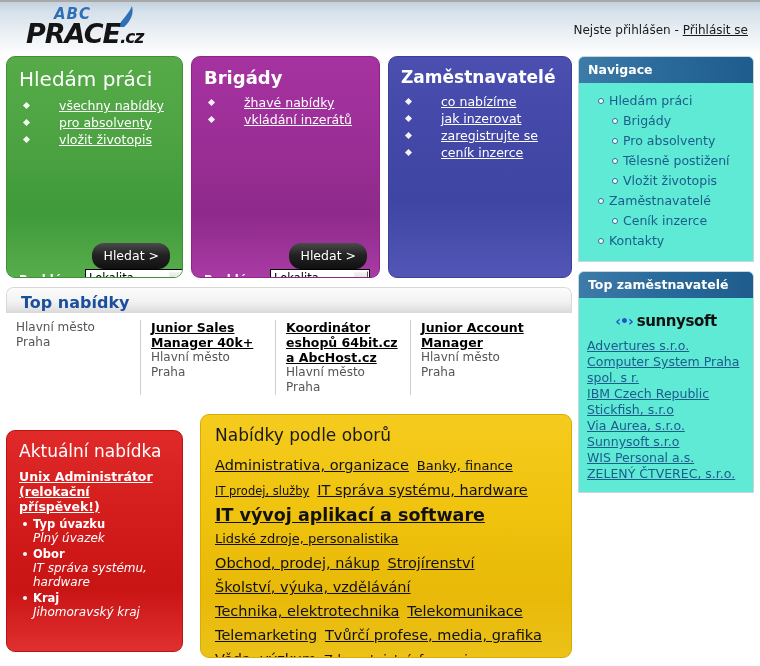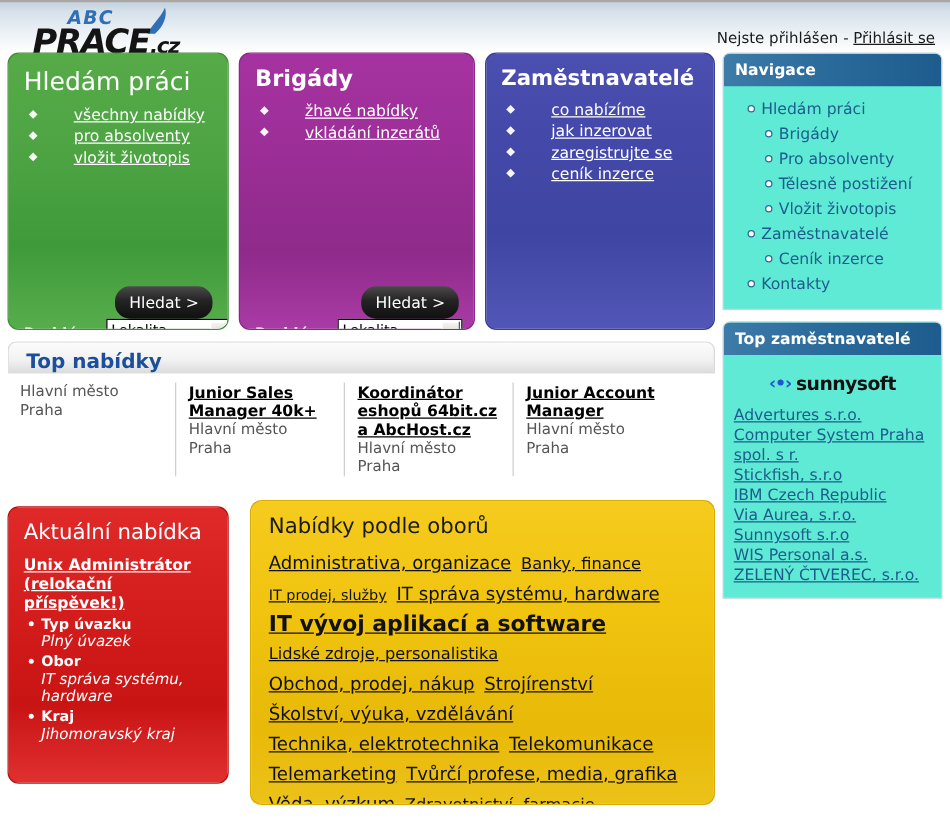--- a/index.html
+++ b/index.html
@@ -13,21 +13,21 @@
     font-family: "DejaVu Sans", "Liberation Sans", sans-serif;
     font-size: 12px;
     color: #222;
     overflow: hidden;
     position: relative;
   }
 
   
   .header {
     position: relative;
-    height: 42px;
+    height: 56px;
     background: linear-gradient(to bottom, #c3d2de 0%, #d6e1ea 18%, #e9eff4 55%, #ffffff 100%);
     border-top: 2px solid #a8a8a8;
     box-sizing: border-box;
   }
   .logo {
     position: absolute;
     left: 12px;
     top: 2px;
     width: 190px;
     height: 46px;
@@ -289,21 +289,21 @@
   }
 
   
   .bottom-row {
     position: relative;
     margin-top: 9px;
   }
   .box-red {
     position: absolute;
     left: 0;
-    top: 5px;
+    top: 16px;
     width: 177px;
     height: 222px;
     background: linear-gradient(to bottom, #e02a2a 0%, #d61f1f 30%, #c91414 72%, #e03030 100%);
     border: 1px solid #bb1212;
     border-radius: 9px;
     box-sizing: border-box;
     padding: 10px 12px;
     overflow: hidden;
   }
   .box-red h2 {
@@ -603,22 +603,22 @@
 
     <div class="side-panel">
       <div class="side-head">Top zaměstnavatelé</div>
       <div class="side-body">
         <div class="emp-logo">
           <span class="mark">‹•›</span><span class="wordmark">sunnysoft</span>
         </div>
         <ul class="emp-list">
           <li><a href="#">Advertures s.r.o.</a></li>
           <li><a href="#">Computer System Praha spol. s r.</a></li>
+          <li><a href="#">IBM Czech Republic</a></li>
           <li><a href="#">Stickfish, s.r.o</a></li>
-          <li><a href="#">IBM Czech Republic</a></li>
           <li><a href="#">Via Aurea, s.r.o.</a></li>
           <li><a href="#">Sunnysoft s.r.o</a></li>
           <li><a href="#">WIS Personal a.s.</a></li>
           <li><a href="#">ZELENÝ ČTVEREC, s.r.o.</a></li>
         </ul>
       </div>
     </div>
   </div>
 </div>
 

